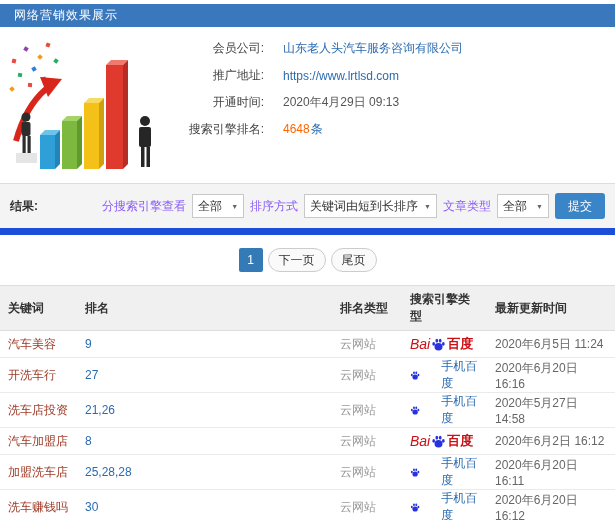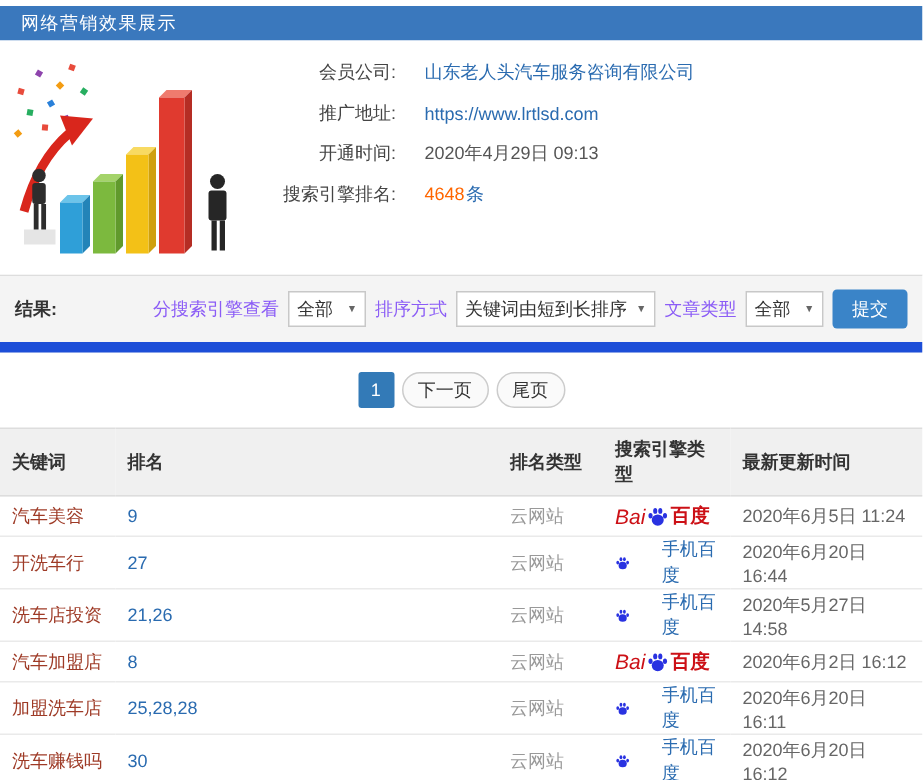--- a/index.html
+++ b/index.html
@@ -199,21 +199,21 @@
         <td><span class="logo-mobile">
             <svg width="13" height="13" viewBox="0 0 24 24" style="vertical-align:-2px">
               <ellipse cx="12" cy="15.5" rx="6.4" ry="6" fill="#2932e1"></ellipse>
               <ellipse cx="4.3" cy="11" rx="2.2" ry="2.9" fill="#2932e1"></ellipse>
               <ellipse cx="9.3" cy="5.8" rx="2.2" ry="3.1" fill="#2932e1"></ellipse>
               <ellipse cx="14.7" cy="5.8" rx="2.2" ry="3.1" fill="#2932e1"></ellipse>
               <ellipse cx="19.7" cy="11" rx="2.2" ry="2.9" fill="#2932e1"></ellipse>
             </svg>
             <span class="logo-mobile-text">手机百度</span>
           </span></td>
-        <td><span class="updated">2020年6月20日 16:44</span></td>
+        <td><span class="updated">2020年6月20日 16:16</span></td>
       </tr>
       <tr>
         <td><span class="kw">洗车店投资</span></td>
         <td><a class="rank-link">21,26</a></td>
         <td><span class="rank-type">云网站</span></td>
         <td><span class="logo-mobile">
             <svg width="13" height="13" viewBox="0 0 24 24" style="vertical-align:-2px">
               <ellipse cx="12" cy="15.5" rx="6.4" ry="6" fill="#2932e1"></ellipse>
               <ellipse cx="4.3" cy="11" rx="2.2" ry="2.9" fill="#2932e1"></ellipse>
               <ellipse cx="9.3" cy="5.8" rx="2.2" ry="3.1" fill="#2932e1"></ellipse>

